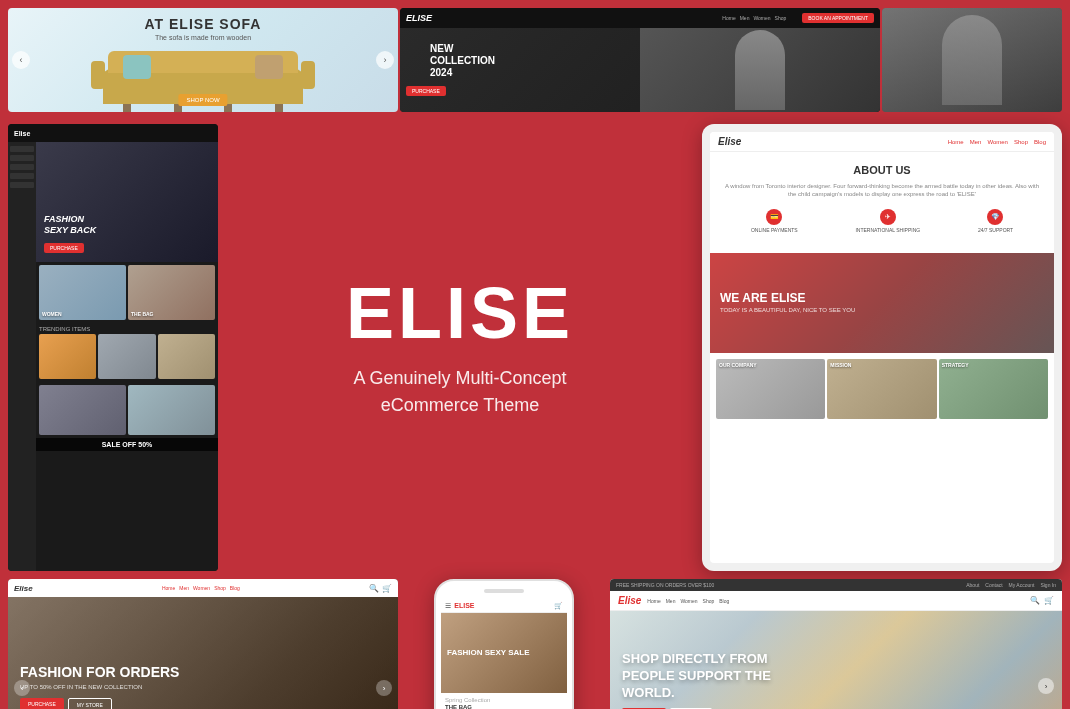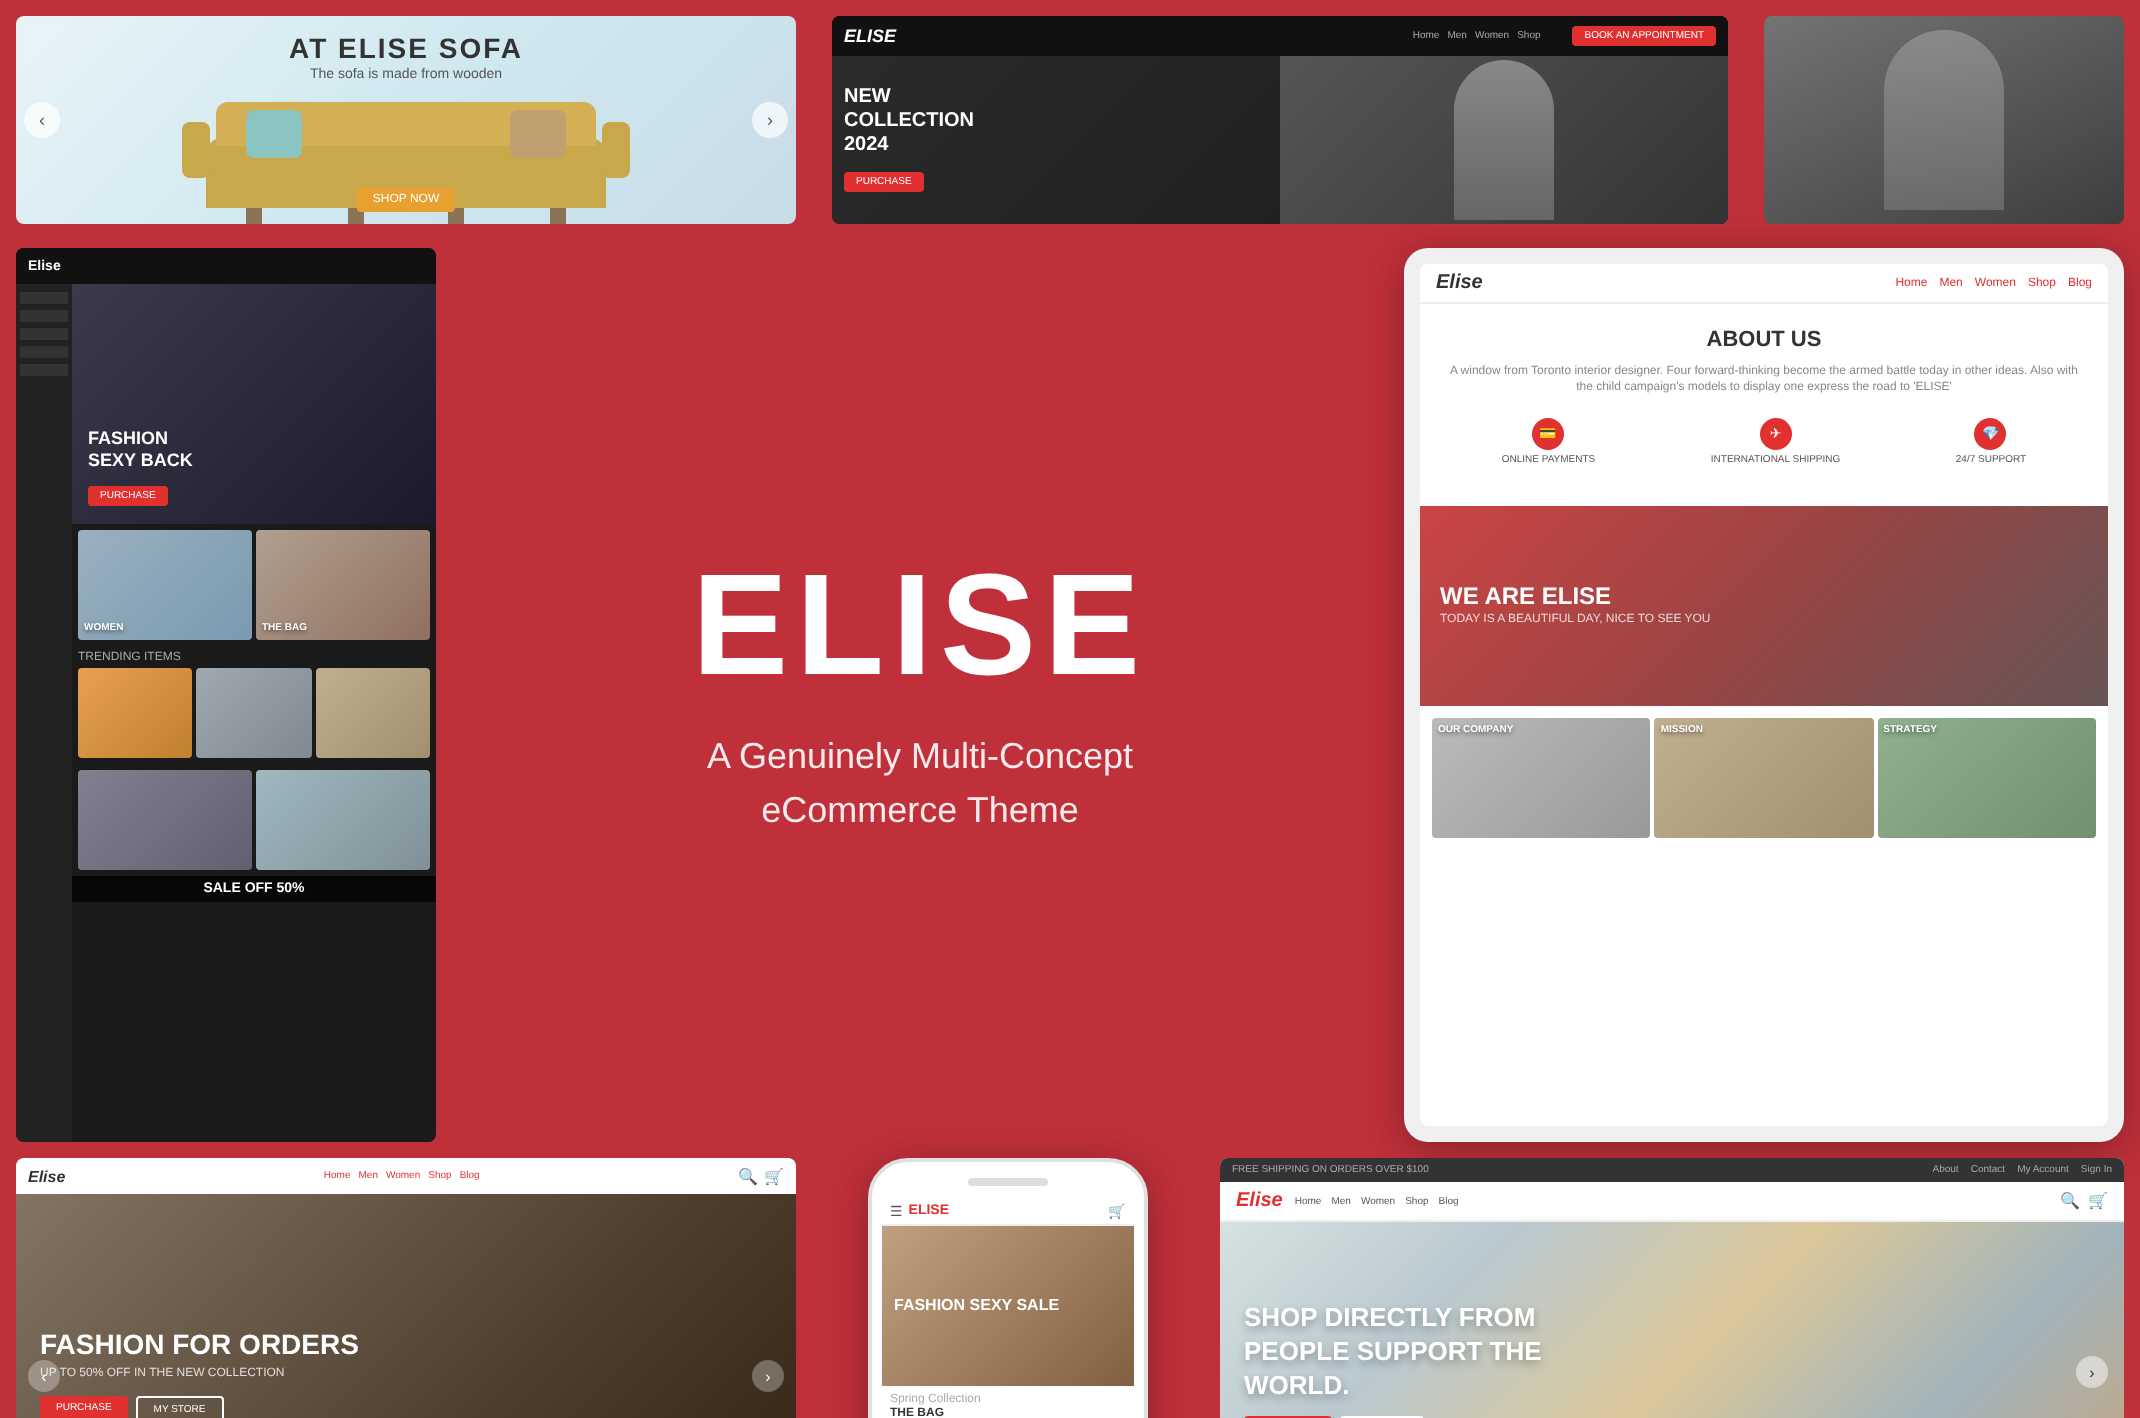--- a/index.html
+++ b/index.html
@@ -10,21 +10,21 @@
       font-family: Arial, sans-serif;
       background: #c0303a;
     }
 
     
     .top-row {
       display: flex;
       height: 120px;
       background: #c0303a;
       padding: 8px 8px 4px 8px;
-      gap: 18px;
+      gap: 2px;
     }
 
     
     .furniture-card {
       width: 390px;
       height: 104px;
       background: linear-gradient(135deg, #e8f4f8 0%, #d0e8f0 50%, #c8dce8 100%);
       border-radius: 4px;
       overflow: hidden;
       position: relative;
@@ -187,20 +187,21 @@
       display: flex;
       align-items: center;
       padding: 6px;
     }
     .dark-hero-text {
       color: white;
       font-size: 10px;
       font-weight: bold;
       line-height: 1.2;
       max-width: 120px;
+      margin-left: 24px;
     }
     .red-btn {
       background: #e03030;
       color: white;
       font-size: 5px;
       padding: 2px 6px;
       border-radius: 2px;
       margin-top: 4px;
       display: inline-block;
     }
@@ -291,20 +292,21 @@
     .fashion-hero-overlay {
       position: absolute;
       bottom: 8px;
       left: 8px;
     }
     .fashion-hero-title {
       color: white;
       font-size: 9px;
       font-weight: bold;
       line-height: 1.2;
+      font-style: italic;
     }
     .grid-label {
       position: absolute;
       bottom: 3px;
       left: 3px;
       color: white;
       font-size: 5px;
       font-weight: bold;
       text-shadow: 0 1px 2px rgba(0,0,0,0.5);
     }

